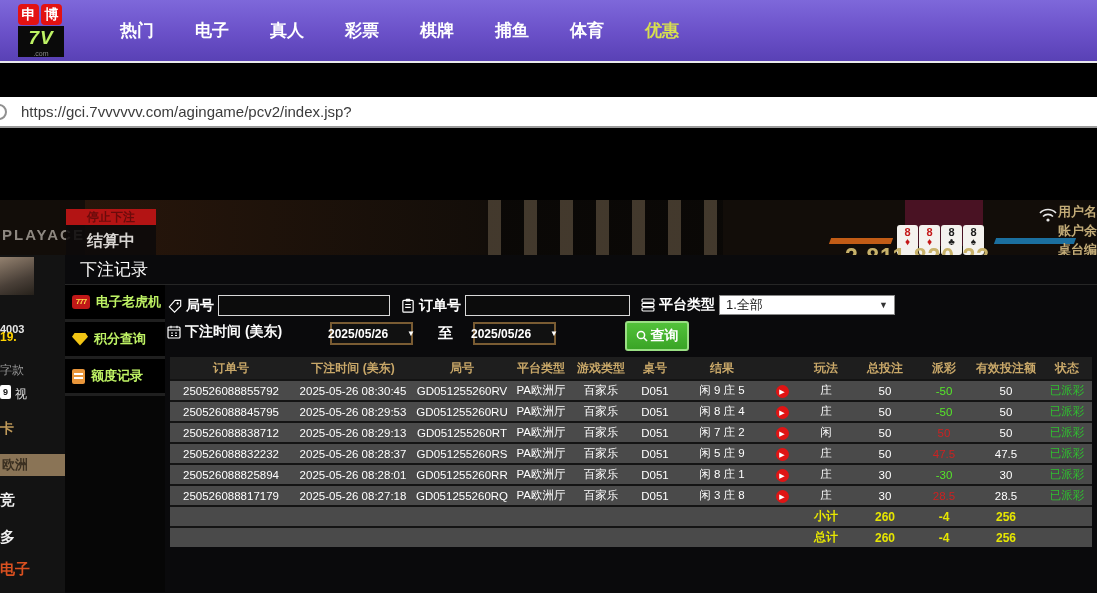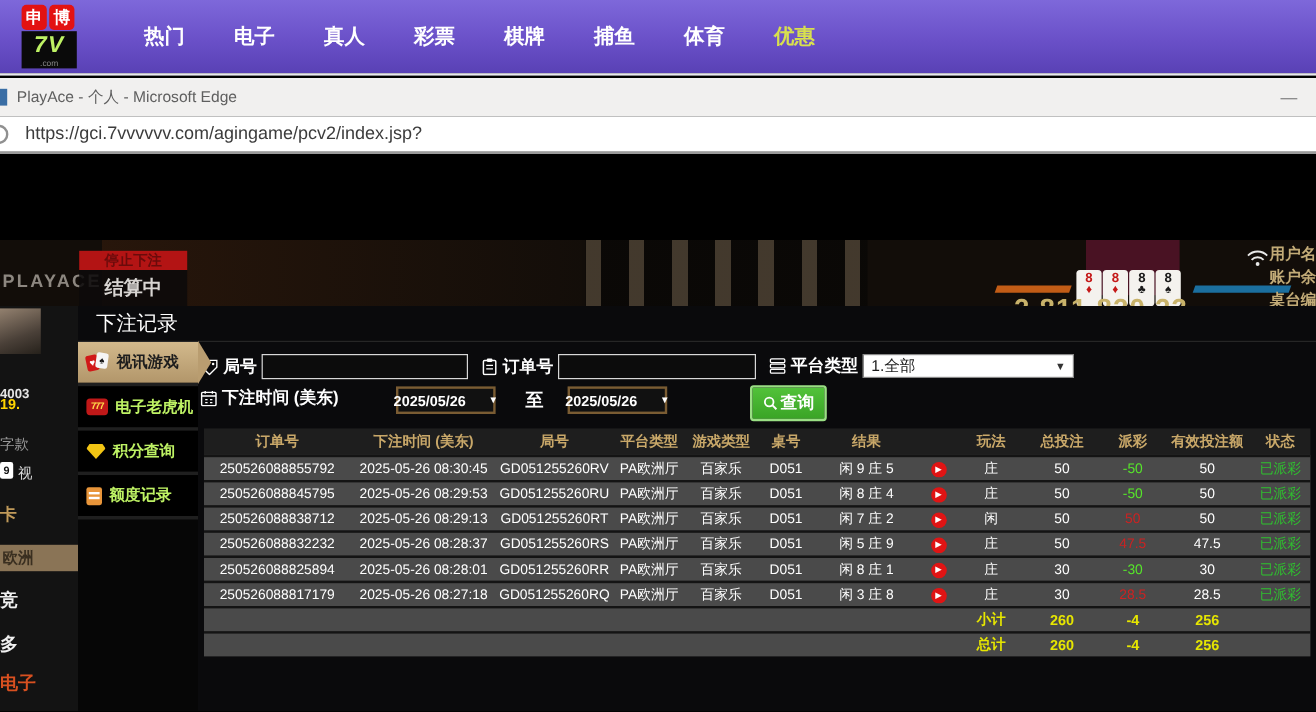--- a/index.html
+++ b/index.html
@@ -160,25 +160,20 @@
         <span class="nav-item">电子</span>
         <span class="nav-item">真人</span>
         <span class="nav-item">彩票</span>
         <span class="nav-item">棋牌</span>
         <span class="nav-item">捕鱼</span>
         <span class="nav-item">体育</span>
         <span class="nav-item highlight">优惠</span>
       </div>
   </div>
 
-  <div class="titlebar">
-    <span class="app-icon"></span>
-    <span class="window-title">PlayAce - 个人 - Microsoft Edge</span>
-    <span class="minimize-btn">—</span>
-  </div>
 
   <div class="urlbar">
     <span class="page-info-icon"></span>
     <span class="url-text">https://gci.7vvvvvv.com/agingame/pcv2/index.jsp?</span>
   </div>
 
   <div class="gap-black"></div>
 
   <div class="banner">
     <div class="banner-left-glow"></div>
@@ -235,27 +230,20 @@
     <span class="frag f-duo">多</span>
     <span class="frag f-dz">电子</span>
   </div>
 
   <div class="panel">
     <div class="panel-title-row">
       <span class="panel-title">下注记录</span>
     </div>
     <div class="panel-body">
       <div class="sidebar">
-        <div class="side-item selected">
-          <span class="sicon icon-cards">
-              <span class="c1"></span>
-              <span class="c2"></span>
-            </span>
-          <span>视讯游戏</span>
-        </div>
         <div class="side-item">
           <span class="sicon icon-777"></span>
           <span>电子老虎机</span>
         </div>
         <div class="side-item">
           <span class="sicon icon-gem"></span>
           <span>积分查询</span>
         </div>
         <div class="side-item">
           <span class="sicon icon-doc"></span>

